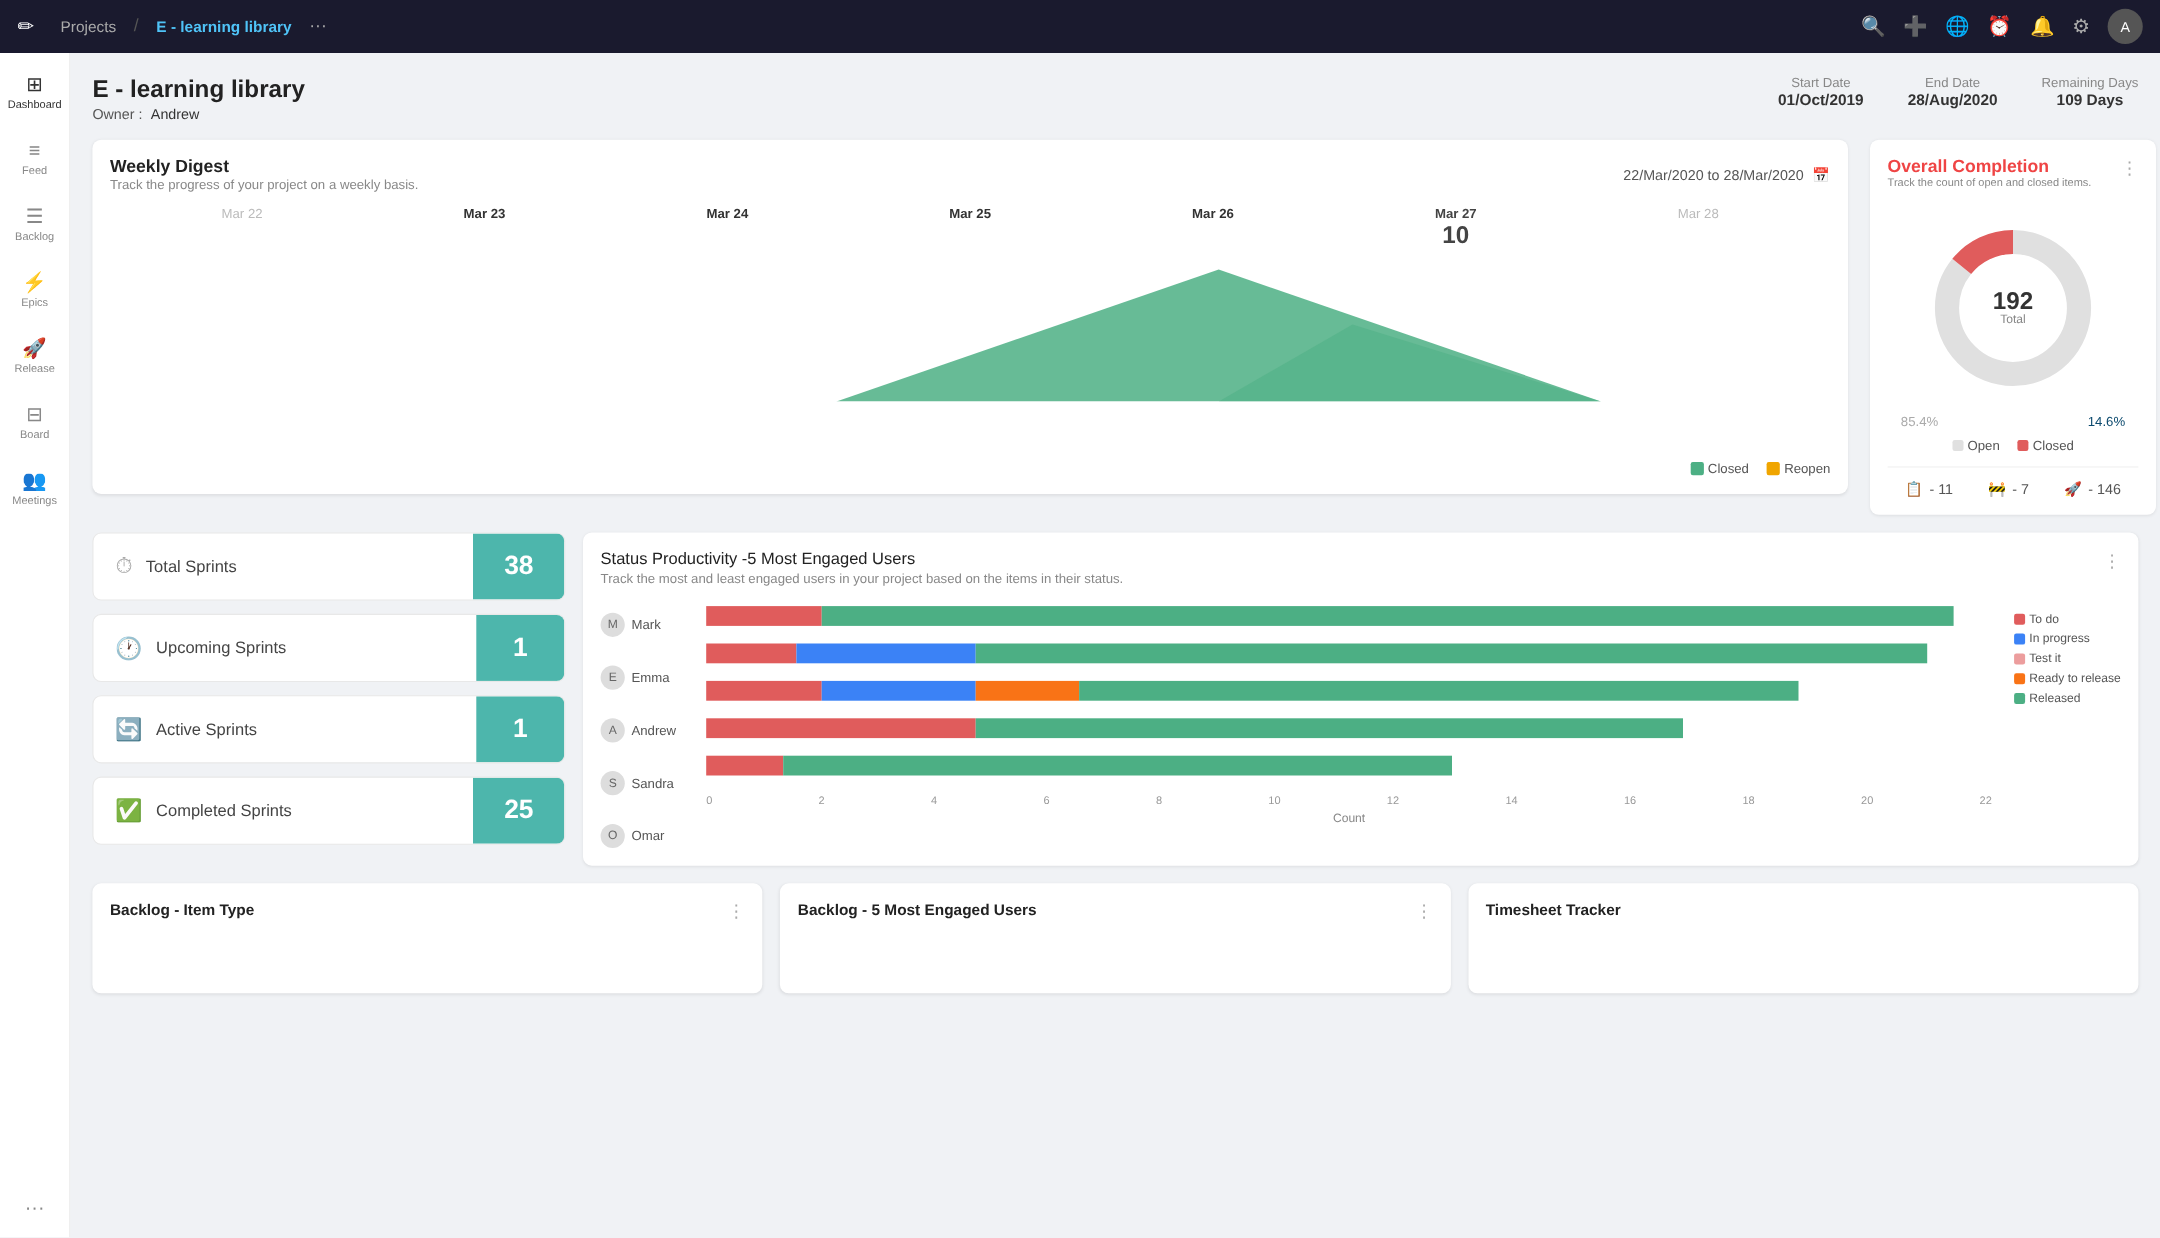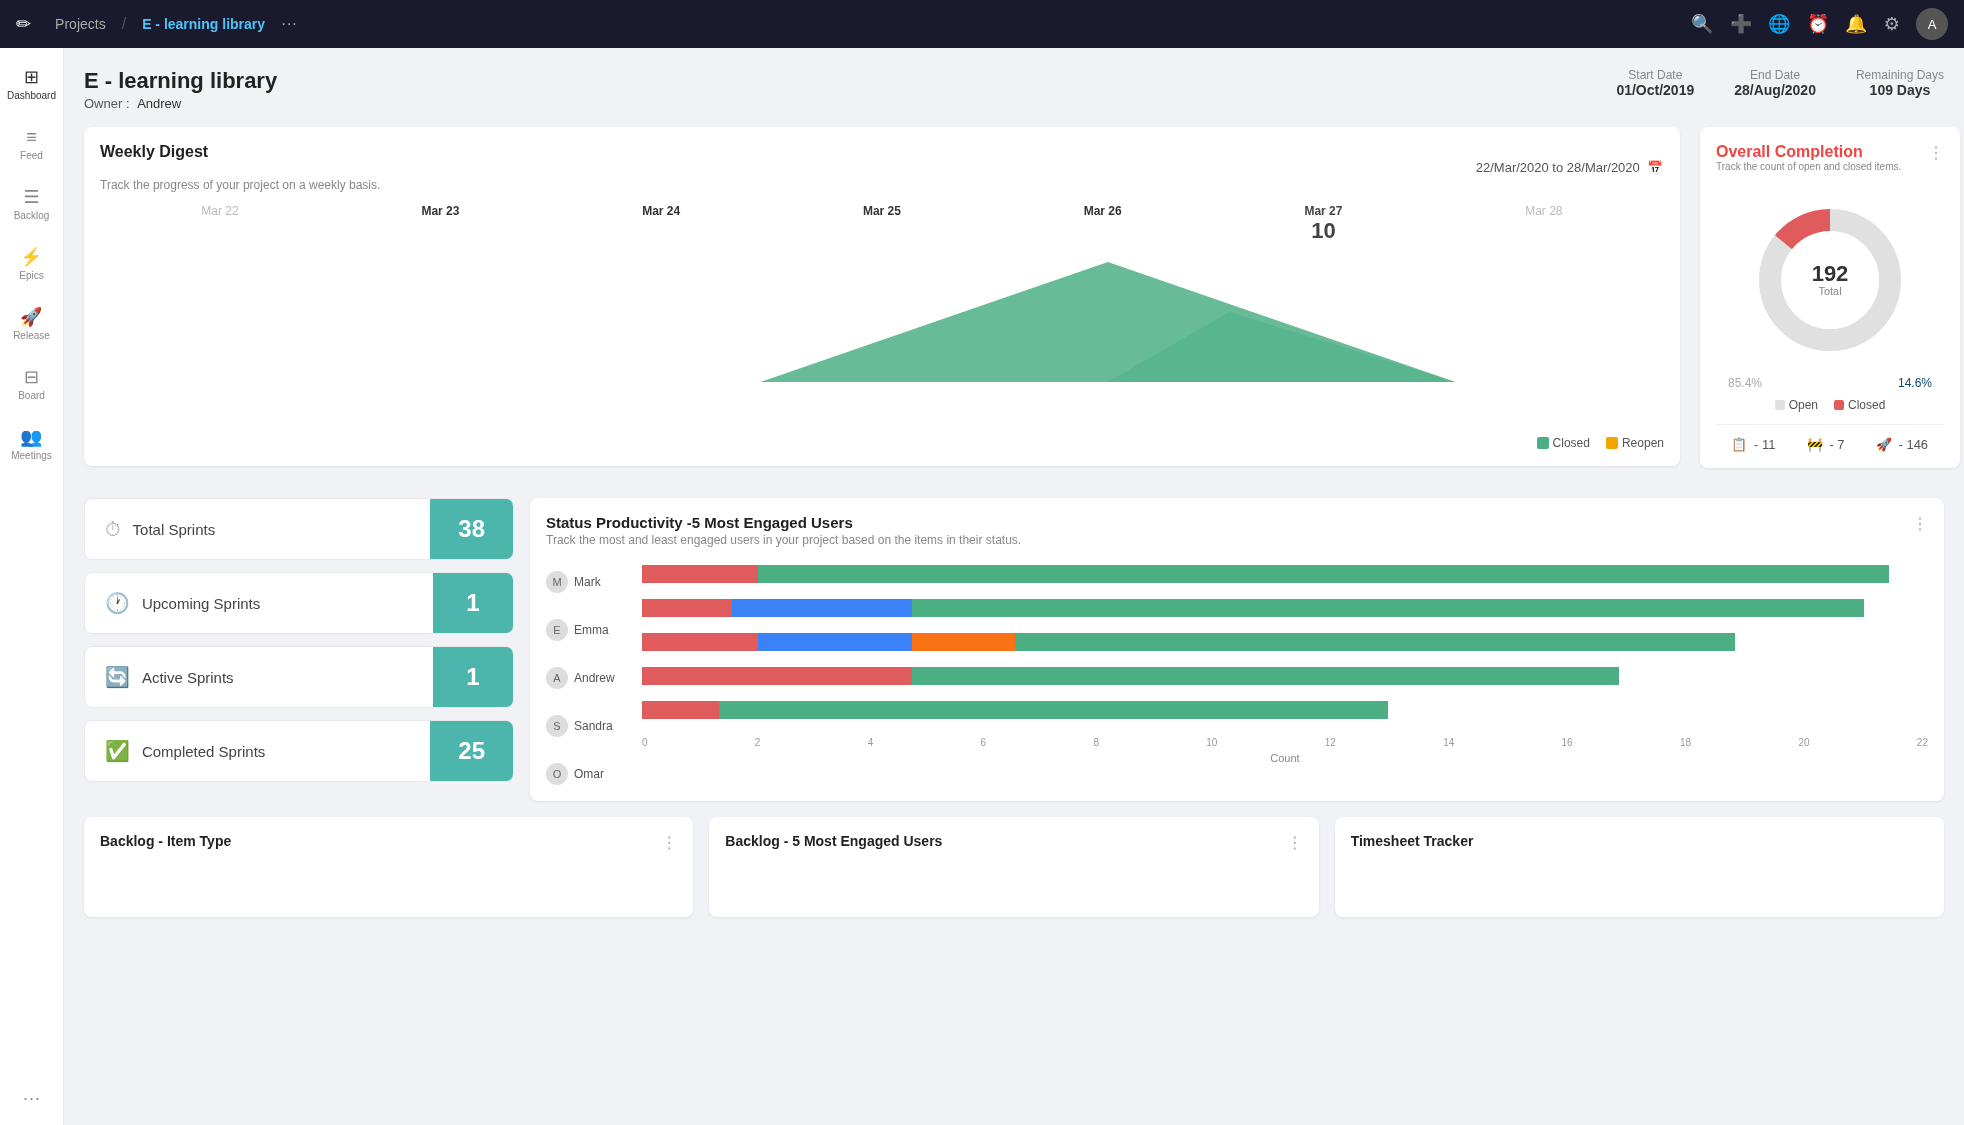--- a/index.html
+++ b/index.html
@@ -54,21 +54,21 @@
     .meta-item { text-align: center; }
     .meta-label { font-size: 12px; color: #888; }
     .meta-value { font-size: 14px; font-weight: 600; color: #333; }
 
     
     .card {
       background: #fff; border-radius: 8px; padding: 16px; margin-bottom: 16px;
       box-shadow: 0 1px 3px rgba(0,0,0,0.08);
     }
     .card-title { font-size: 16px; font-weight: 700; color: #222; }
-    .card-subtitle { font-size: 12px; color: #888; margin-top: 17px; }
+    .card-subtitle { font-size: 12px; color: #888; margin-top: 0; }
 
     .weekly-header { display: flex; align-items: center; justify-content: space-between; margin-bottom: 12px; }
     .date-range { font-size: 13px; color: #555; display: flex; align-items: center; gap: 8px; }
 
     
     .chart-area { position: relative; height: 180px; margin-top: 8px; }
     .chart-dates { display: flex; justify-content: space-around; padding: 0 10px; margin-bottom: 8px; }
     .chart-date { font-size: 12px; color: #999; text-align: center; }
     .chart-date.active { color: #333; font-weight: 600; }
 
@@ -112,21 +112,21 @@
     .panel-stats { display: flex; justify-content: space-around; margin-top: 12px; border-top: 1px solid #f0f0f0; padding-top: 12px; }
     .panel-stat { display: flex; align-items: center; gap: 6px; font-size: 13px; color: #555; }
 
     
     .two-col { display: flex; gap: 16px; margin-bottom: 16px; }
     .col-left { flex: 0 0 430px; display: flex; flex-direction: column; gap: 12px; }
     .col-right { flex: 1; }
 
     
     .productivity-card { background: #fff; border-radius: 8px; padding: 16px; box-shadow: 0 1px 3px rgba(0,0,0,0.08); }
-    .productivity-title { font-size: 15px; font-weight: 700; color: #222; }
+    .productivity-title { font-size: 15px; font-weight: 400; color: #222; }
     .productivity-subtitle { font-size: 12px; color: #888; margin-top: 2px; margin-bottom: 16px; }
 
     .bar-chart-area { display: flex; gap: 12px; }
     .bar-users { display: flex; flex-direction: column; gap: 12px; padding-top: 8px; }
     .bar-user { display: flex; align-items: center; gap: 6px; height: 22px; }
     .user-avatar-sm { width: 22px; height: 22px; border-radius: 50%; background: #ddd; overflow: hidden; display: flex; align-items: center; justify-content: center; font-size: 11px; color: #666; }
     .user-name-sm { font-size: 12px; color: #555; width: 48px; }
     .bar-row { display: flex; align-items: center; height: 22px; margin-bottom: 12px; gap: 0; }
     .bar-segment { height: 18px; }
 
@@ -454,20 +454,42 @@
                 <span class="axis-label">12</span>
                 <span class="axis-label">14</span>
                 <span class="axis-label">16</span>
                 <span class="axis-label">18</span>
                 <span class="axis-label">20</span>
                 <span class="axis-label">22</span>
               </div>
               <div style="text-align:center;font-size:11px;color:#888;margin-top:4px;">Count</div>
             </div>
 
+            <div class="bar-legend">
+              <div class="bar-legend-item">
+                <div class="bar-legend-dot" style="background:#e05c5c;"></div>
+                <span>To do</span>
+              </div>
+              <div class="bar-legend-item">
+                <div class="bar-legend-dot" style="background:#3b82f6;"></div>
+                <span>In progress</span>
+              </div>
+              <div class="bar-legend-item">
+                <div class="bar-legend-dot" style="background:#e05c5c;opacity:0.6;"></div>
+                <span>Test it</span>
+              </div>
+              <div class="bar-legend-item">
+                <div class="bar-legend-dot" style="background:#f97316;"></div>
+                <span>Ready to release</span>
+              </div>
+              <div class="bar-legend-item">
+                <div class="bar-legend-dot" style="background:#4caf84;"></div>
+                <span>Released</span>
+              </div>
+            </div>
           </div>
         </div>
       </div>
     </div>
 
     <div class="bottom-row">
       <div class="bottom-card">
         <span class="bottom-card-more">⋮</span>
         <div class="bottom-card-title">Backlog - Item Type</div>
       </div>

